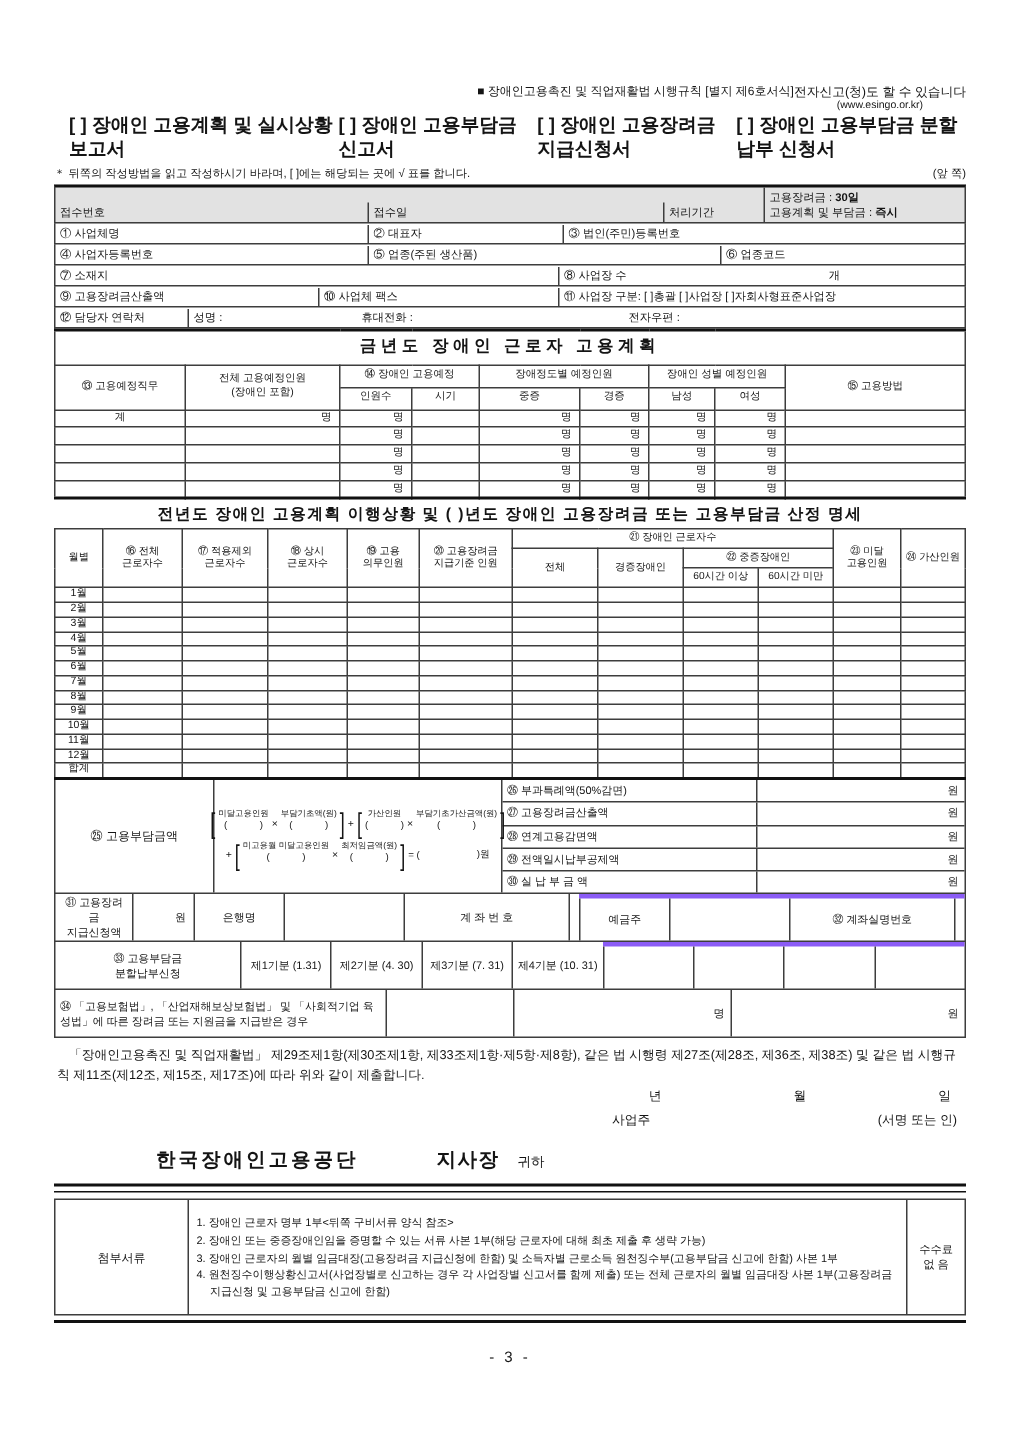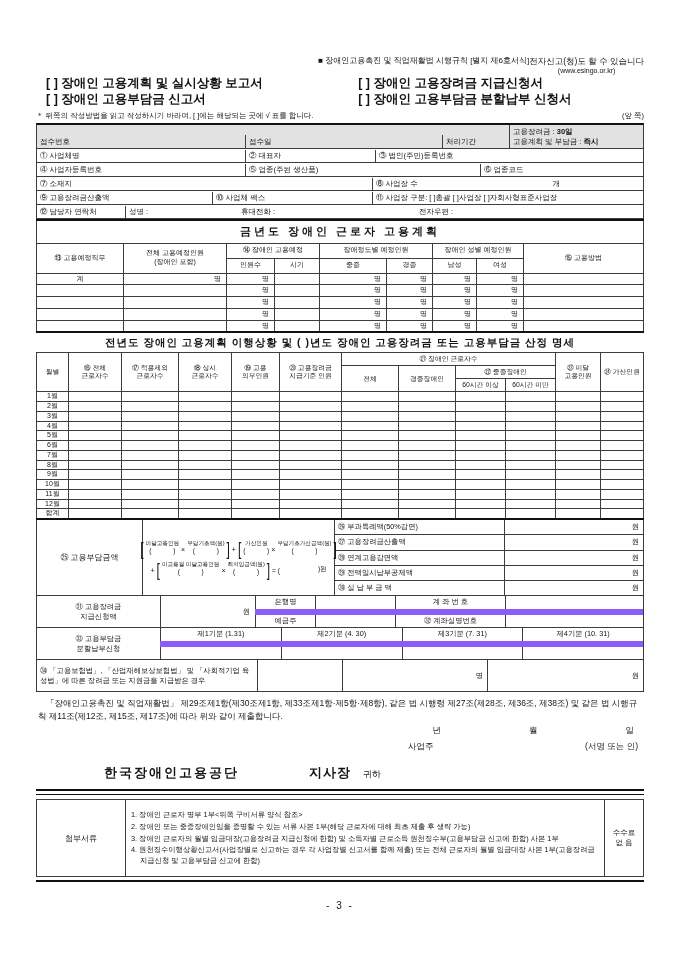--- a/index.html
+++ b/index.html
@@ -2,21 +2,21 @@
 <html><head>
 <meta charset="utf-8">
 <style>
 *{box-sizing:border-box;margin:0;padding:0}
 html,body{width:680px;height:962px}
 body{background:#fff;color:#141414;font-family:"Liberation Sans",sans-serif;padding:56px 36px 0 36px;position:relative}
 .hdr{display:flex;justify-content:flex-end;align-items:flex-start;font-size:8px;line-height:1.2}
 .efile{text-align:center;font-size:8.5px;line-height:1.25}
 .efile .url{font-size:7px;display:block}
 .titles{display:flex;margin-top:1px;font-weight:bold;font-size:12.5px;line-height:1.25}
-.tcol{display:flex;flex-direction:column}
+.tcol{display:flex;flex-direction:row}
 .tcol.left{width:53%;padding-left:10px}
 .tcol.right{width:47%}
 .note{display:flex;justify-content:space-between;font-size:7.5px;margin:3px 0 2px}
 
 .frow{display:flex;border:1px solid #3d3d3d;border-top:none;font-size:7.5px;min-height:14px;align-items:flex-end}
 .frow.first{border-top:2px solid #111}
 .c{padding:1px 3px;border-left:1px solid #3d3d3d;display:flex;align-items:center}
 .c:first-child{border-left:none}
 .receipt{background:#e2e2e2;min-height:25px}
 .receipt .c{align-items:flex-start;padding-top:2px}
@@ -56,37 +56,37 @@
 .levy-right{flex:1;border-left:1px solid #3d3d3d;display:flex;flex-direction:column}
 .lr-row{flex:1;display:flex;border-top:1px solid #3d3d3d}
 .lr-row:first-child{border-top:none}
 .lr-label{width:55%;padding:1px 3px;font-size:7.3px;display:flex;align-items:center}
 .lr-val{flex:1;border-left:1px solid #3d3d3d;display:flex;align-items:center;justify-content:flex-end;padding-right:4px;font-size:7.3px}
 
 .blk{display:flex;border:1px solid #3d3d3d;border-top:none;height:32px;font-size:7.3px}
 .blk-label{display:flex;align-items:center;justify-content:center;text-align:center;white-space:pre-line;line-height:1.35;padding:1px 3px}
 .w123{width:123px}.w95cell{width:95px}.w220{width:220px}
 .amt{border-left:1px solid #3d3d3d;display:flex;align-items:center;justify-content:flex-end;padding-right:5px}
-.rgt{flex:1;display:flex;flex-direction:column}
+.rgt{flex:1;display:flex;flex-direction:row}
 .rrow{flex:1;display:flex}
-.rrow + .rrow{border-top:6px solid #8b5cf6}
+.rrow + .rrow{border-top:3px solid #8b5cf6}
 .ic{border-left:1px solid #3d3d3d;display:flex;align-items:center;justify-content:center;padding:0 3px}
 .ic.val{justify-content:flex-end;padding-right:4px}
 .icw60{width:60px}.icw80{width:80px}.icw110{width:110px}.icw85{width:85px}.icw145{width:145px}
 .qc{flex:1;border-left:1px solid #3d3d3d;display:flex;align-items:center;justify-content:center}
 .rrow .qc:first-child,.rrow .ic:first-child{border-left:1px solid #3d3d3d}
 
 .decl{font-size:8.5px;line-height:1.55;margin-top:5px;padding:0 2px;text-indent:8px}
 .dateline{display:flex;font-size:8.5px;margin-top:2px;justify-content:flex-end;gap:88px;padding-right:10px}
 .signline{display:flex;font-size:8.5px;margin-top:4px}
 .signline .emp{margin-left:372px}
 .signline .sig{margin-left:auto;margin-right:6px}
 .agency{display:flex;align-items:baseline;margin-top:11px;padding-left:68px}
 .agname{font-size:13px;font-weight:bold;letter-spacing:2px}
-.agbranch{font-size:13px;font-weight:bold;margin-left:70px;letter-spacing:1px}
+.agbranch{font-size:13px;font-weight:bold;margin-left:52px;letter-spacing:1px}
 .agdear{font-size:9px;margin-left:12px}
 .dblrule{margin-top:7px;border-top:2.5px solid #111;border-bottom:1.5px solid #111;height:6px}
 .attach{display:flex;border:1px solid #3d3d3d;margin-top:4px;min-height:78px}
 .att-label{width:88px;display:flex;align-items:center;justify-content:center;font-size:8px}
 .att-items{flex:1;border-left:1px solid #3d3d3d;border-right:1px solid #3d3d3d;padding:3px 5px;display:flex;flex-direction:column;justify-content:center;gap:1px}
 .att-item{font-size:7.3px;line-height:1.5;padding-left:9px;text-indent:-9px}
 .att-fee{width:38px;display:flex;flex-direction:column;align-items:center;justify-content:center;font-size:7.5px;line-height:1.45}
 .botrule{border-top:2px solid #111;margin-top:3px}
 .pageno{text-align:center;font-size:10px;margin-top:18px;letter-spacing:2px}
 b{font-weight:bold}

